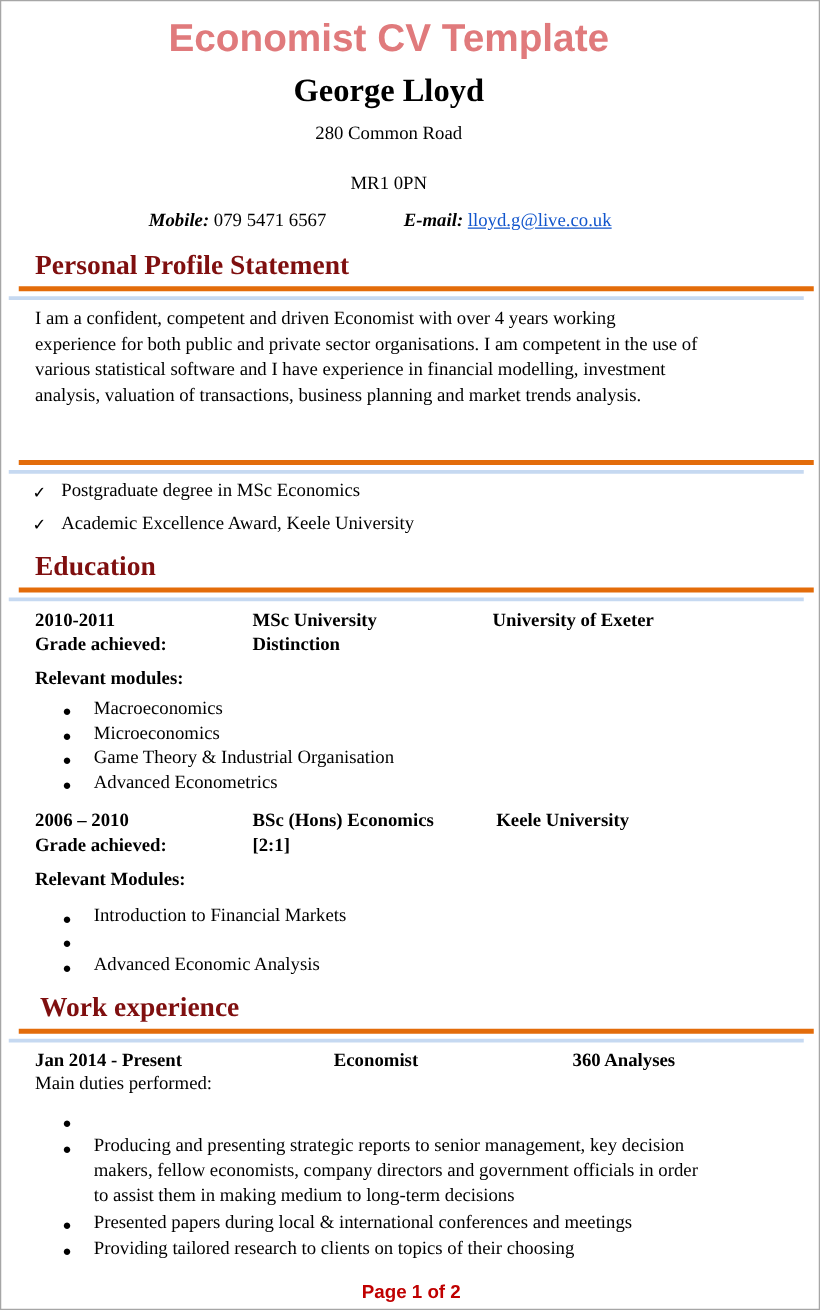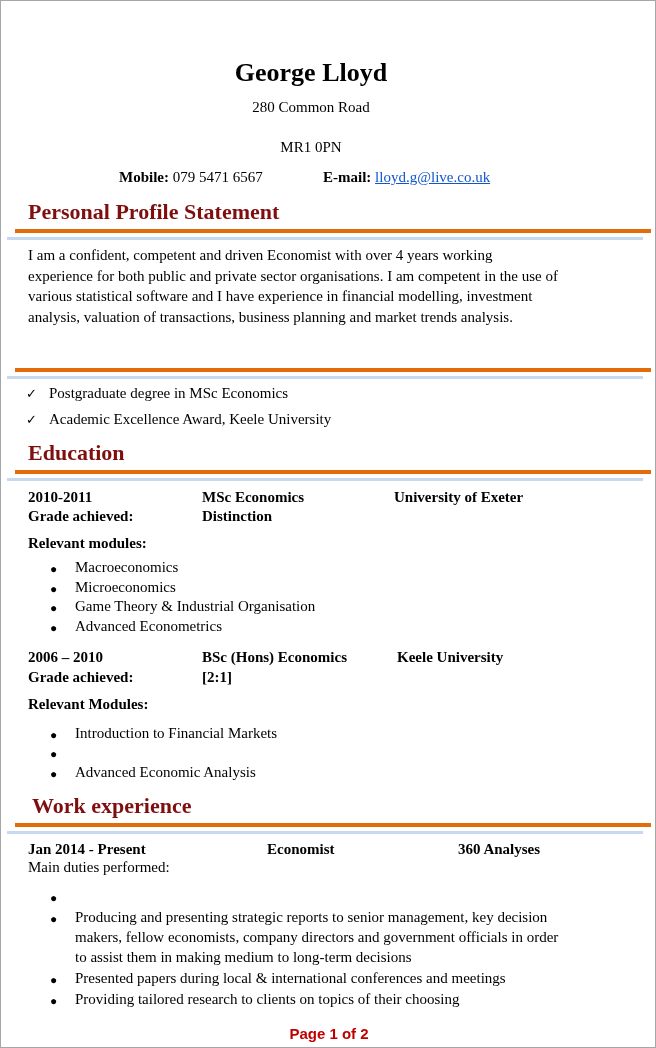--- a/index.html
+++ b/index.html
@@ -11,41 +11,42 @@
   }
   .abs { position: absolute; white-space: nowrap; }
   .doc-title {
     left: 0; width: 620px; top: 12px; text-align: center;
     font-family: "Liberation Sans", "DejaVu Sans", sans-serif;
     font-weight: bold; font-size: 31px; color: #e07a7c;
   }
   .name { left: 0; width: 620px; top: 57px; text-align: center; font-weight: bold; font-size: 26px; }
   .addr { left: 0; width: 620px; text-align: center; font-size: 15px; }
   .contact { top: 168px; font-size: 15px; }
-  .contact b { font-weight: bold; }
+  .contact b { font-weight: bold; font-style: italic; }
   .email-link { color: #1155cc; text-decoration: underline; }
   .h-sec { font-weight: bold; font-size: 22px; color: #7f0f0f; }
   .rule-o { position: absolute; left: 14px; width: 636px; height: 4px; background: #e36c0a; }
   .rule-b { position: absolute; left: 6px; width: 636px; height: 3px; background: #c6d9f1; }
   .para { left: 27px; font-size: 15px; line-height: 20.5px; }
   .txt { font-size: 15px; }
   .bold { font-weight: bold; }
   .check { font-size: 13px; }
   .bullet { font-size: 12px; }
   .footer {
     left: 0; width: 656px; top: 1024px; text-align: center;
     font-family: "Liberation Sans", "DejaVu Sans", sans-serif;
     font-weight: bold; font-size: 15px; color: #c00000;
   }
 </style>
 </head>
 <body>
 
 <div class="page">
 
+  <div class="abs doc-title">Economist CV Template</div>
   <div class="abs name">George Lloyd</div>
 
   <div class="abs addr" style="top:98px">280 Common Road</div>
   <div class="abs addr" style="top:138px">MR1 0PN</div>
 
   <div class="abs contact" style="left:118px">
     <b>Mobile:</b>
     <span>079 5471 6567</span>
   </div>
   <div class="abs h-sec" style="left:27px;top:198px">Personal Profile Statement</div>
@@ -68,21 +69,21 @@
   <div class="abs check" style="left:25px;top:385px">✓</div>
   <div class="abs txt" style="left:48px;top:384px">Postgraduate degree in MSc Economics</div>
   <div class="abs check" style="left:25px;top:411px">✓</div>
   <div class="abs txt" style="left:48px;top:410px">Academic Excellence Award, Keele University</div>
 
   <div class="abs h-sec" style="left:27px;top:439px">Education</div>
   <div class="rule-o" style="top:469px"></div>
   <div class="rule-b" style="top:477px"></div>
 
   <div class="abs txt bold" style="left:27px;top:488px">2010-2011</div>
-  <div class="abs txt bold" style="left:201px;top:488px">MSc Economics</div>
+  <div class="abs txt bold" style="left:201px;top:488px">MSc University</div>
   <div class="abs txt bold" style="left:393px;top:488px">University of Exeter</div>
   <div class="abs txt bold" style="left:27px;top:507px">Grade achieved:</div>
   <div class="abs txt bold" style="left:201px;top:507px">Distinction</div>
   <div class="abs txt bold" style="left:27px;top:534px">Relevant modules:</div>
   <div class="abs bullet" style="left:49px;top:561px">●</div>
   <div class="abs txt" style="left:74px;top:558px">Macroeconomics</div>
   <div class="abs bullet" style="left:49px;top:581px">●</div>
   <div class="abs txt" style="left:74px;top:578px">Microeconomics</div>
   <div class="abs bullet" style="left:49px;top:600px">●</div>
   <div class="abs txt" style="left:74px;top:597px">Game Theory &amp; Industrial Organisation</div>

